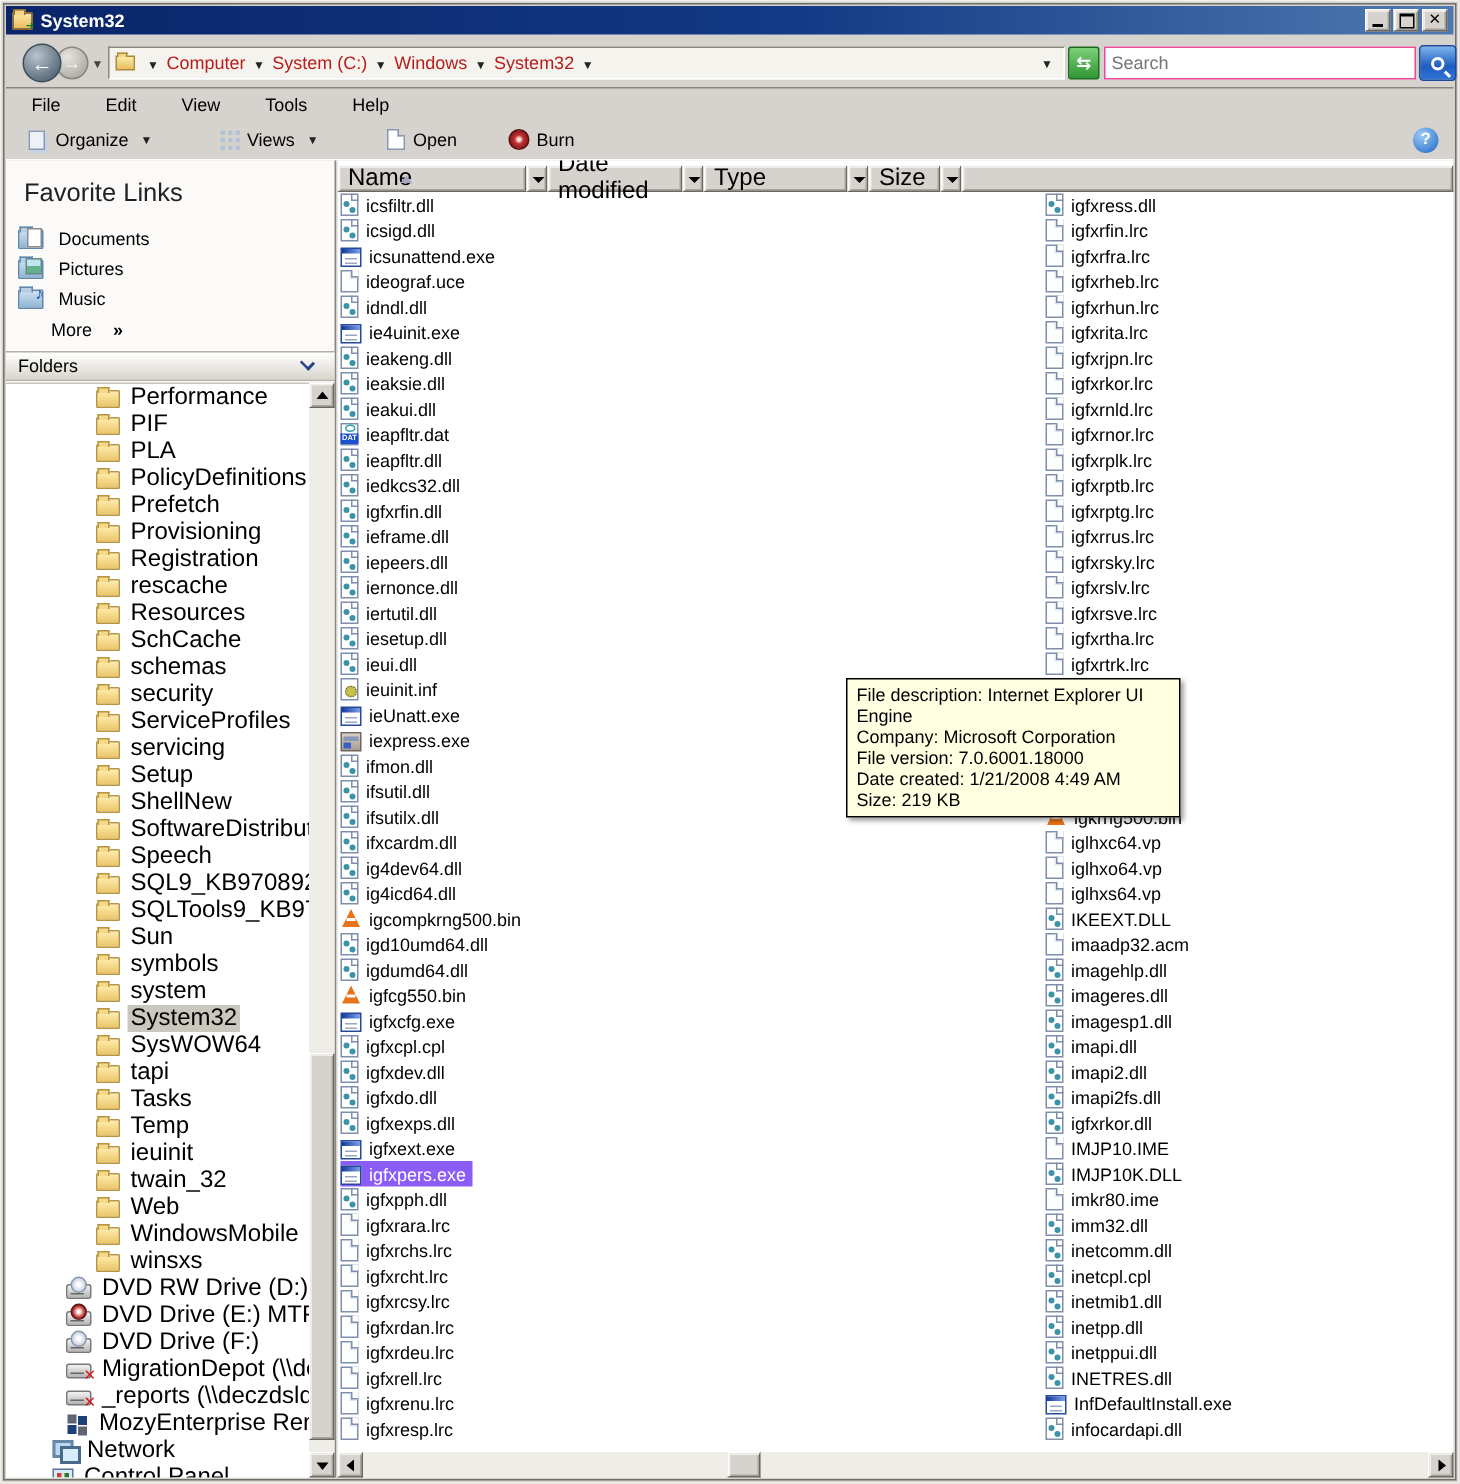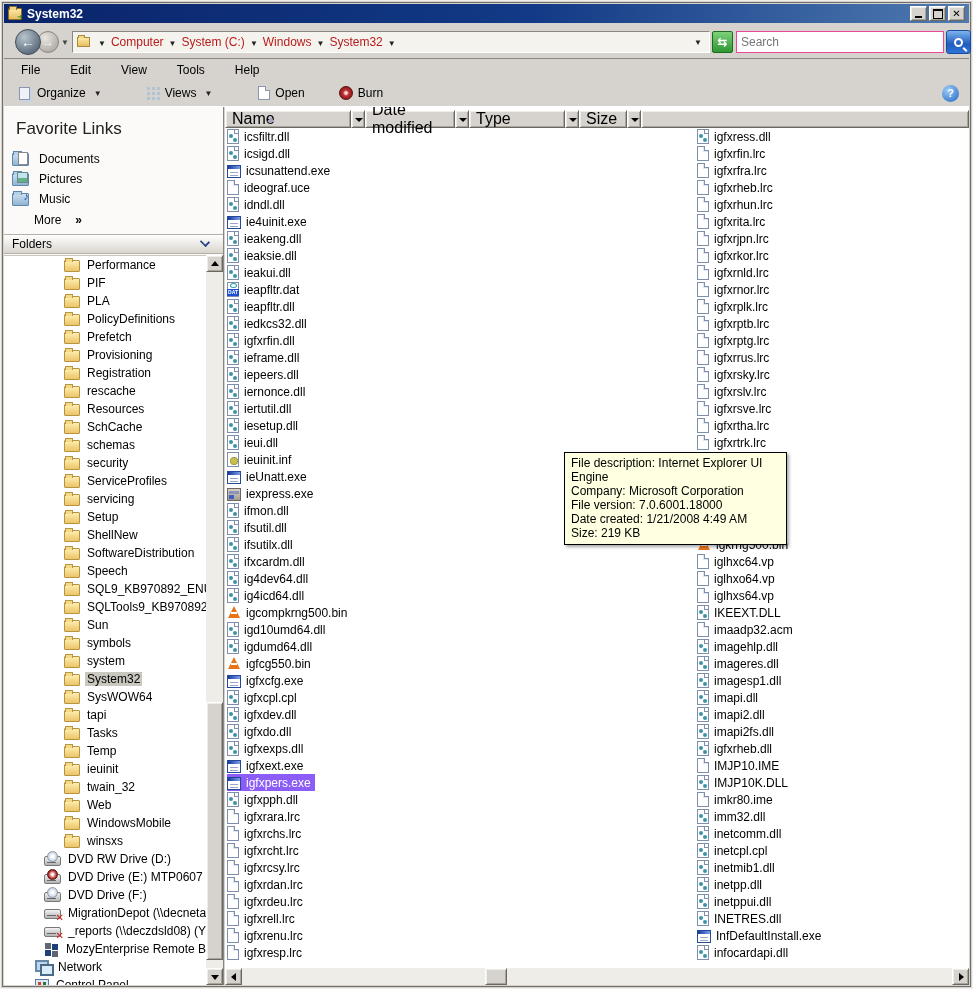--- a/index.html
+++ b/index.html
@@ -108,21 +108,21 @@
   .fol.pic::after { content:''; position:absolute; right:0px; top:-2px; width:9px; height:9px; background:linear-gradient(#bfe6ef 50%, #63b08a 50%); border:1px solid #6a8a8a; }
   .fol.mus::after { content:'♪'; position:absolute; right:-1px; top:-4px; color:#1d4fb8; font-size:11px; font-weight:bold; }
   #folders-band { position:absolute; left:0; right:0; top:127px; height:20px;
       background:linear-gradient(#ffffff,#d9d5cd); border-top:1px solid #b4b0a8; border-bottom:1px solid #b4b0a8;
       display:flex; align-items:center; padding:0 8px; }
   #folders-chevron { margin-left:auto; width:8px; height:8px; border-right:2px solid #27418a; border-bottom:2px solid #27418a;
       transform:rotate(45deg) scaleY(.8); margin-top:-4px; margin-right:6px;}
   #tree { position:absolute; left:0; right:17px; top:148px; bottom:0; background:#fff; overflow:hidden;
           border-top:1px solid #c8c4bc; }
   .tree-row { height:18px; display:flex; align-items:center; white-space:nowrap; overflow:hidden; }
-  .tree-row .lbl { margin-left:5px; font-size:12px; padding:0 2px; }
+  .tree-row .lbl { margin-left:5px; font-size:16px; padding:0 2px; }
   .tree-row.sel .lbl { background:#cac7bf; }
   .ind2 { padding-left:60px; } .ind1 { padding-left:40px; } .ind0 { padding-left:31px; }
 
   
   .ti { position:relative; flex:none; }
   .ti-folder { width:16px; height:12px; background:linear-gradient(#fdeeb0,#ecc468); border:1px solid #b7943f; border-radius:1px; margin-top:2px;}
   .ti-folder::before { content:''; position:absolute; top:-3px; left:0; width:6px; height:3px; background:#f5d98a;
       border:1px solid #b7943f; border-bottom:none; }
   .ti-dvd { width:17px; height:10px; background:linear-gradient(#f2f2f2,#b4b4b4); border:1px solid #787878; border-radius:2px; margin-top:4px;}
   .ti-dvd::before { content:''; position:absolute; top:-6px; left:2px; width:9px; height:9px; border-radius:50%;
@@ -836,21 +836,21 @@
         <div class="frow">
           <span class="fi fi-dll"></span>
           <span class="fname">imapi2.dll</span>
         </div>
         <div class="frow">
           <span class="fi fi-dll"></span>
           <span class="fname">imapi2fs.dll</span>
         </div>
         <div class="frow">
           <span class="fi fi-dll"></span>
-          <span class="fname">igfxrheb.dll</span>
+          <span class="fname">igfxrkor.dll</span>
         </div>
         <div class="frow">
           <span class="fi fi-page"></span>
           <span class="fname">IMJP10.IME</span>
         </div>
         <div class="frow">
           <span class="fi fi-dll"></span>
           <span class="fname">IMJP10K.DLL</span>
         </div>
         <div class="frow">

